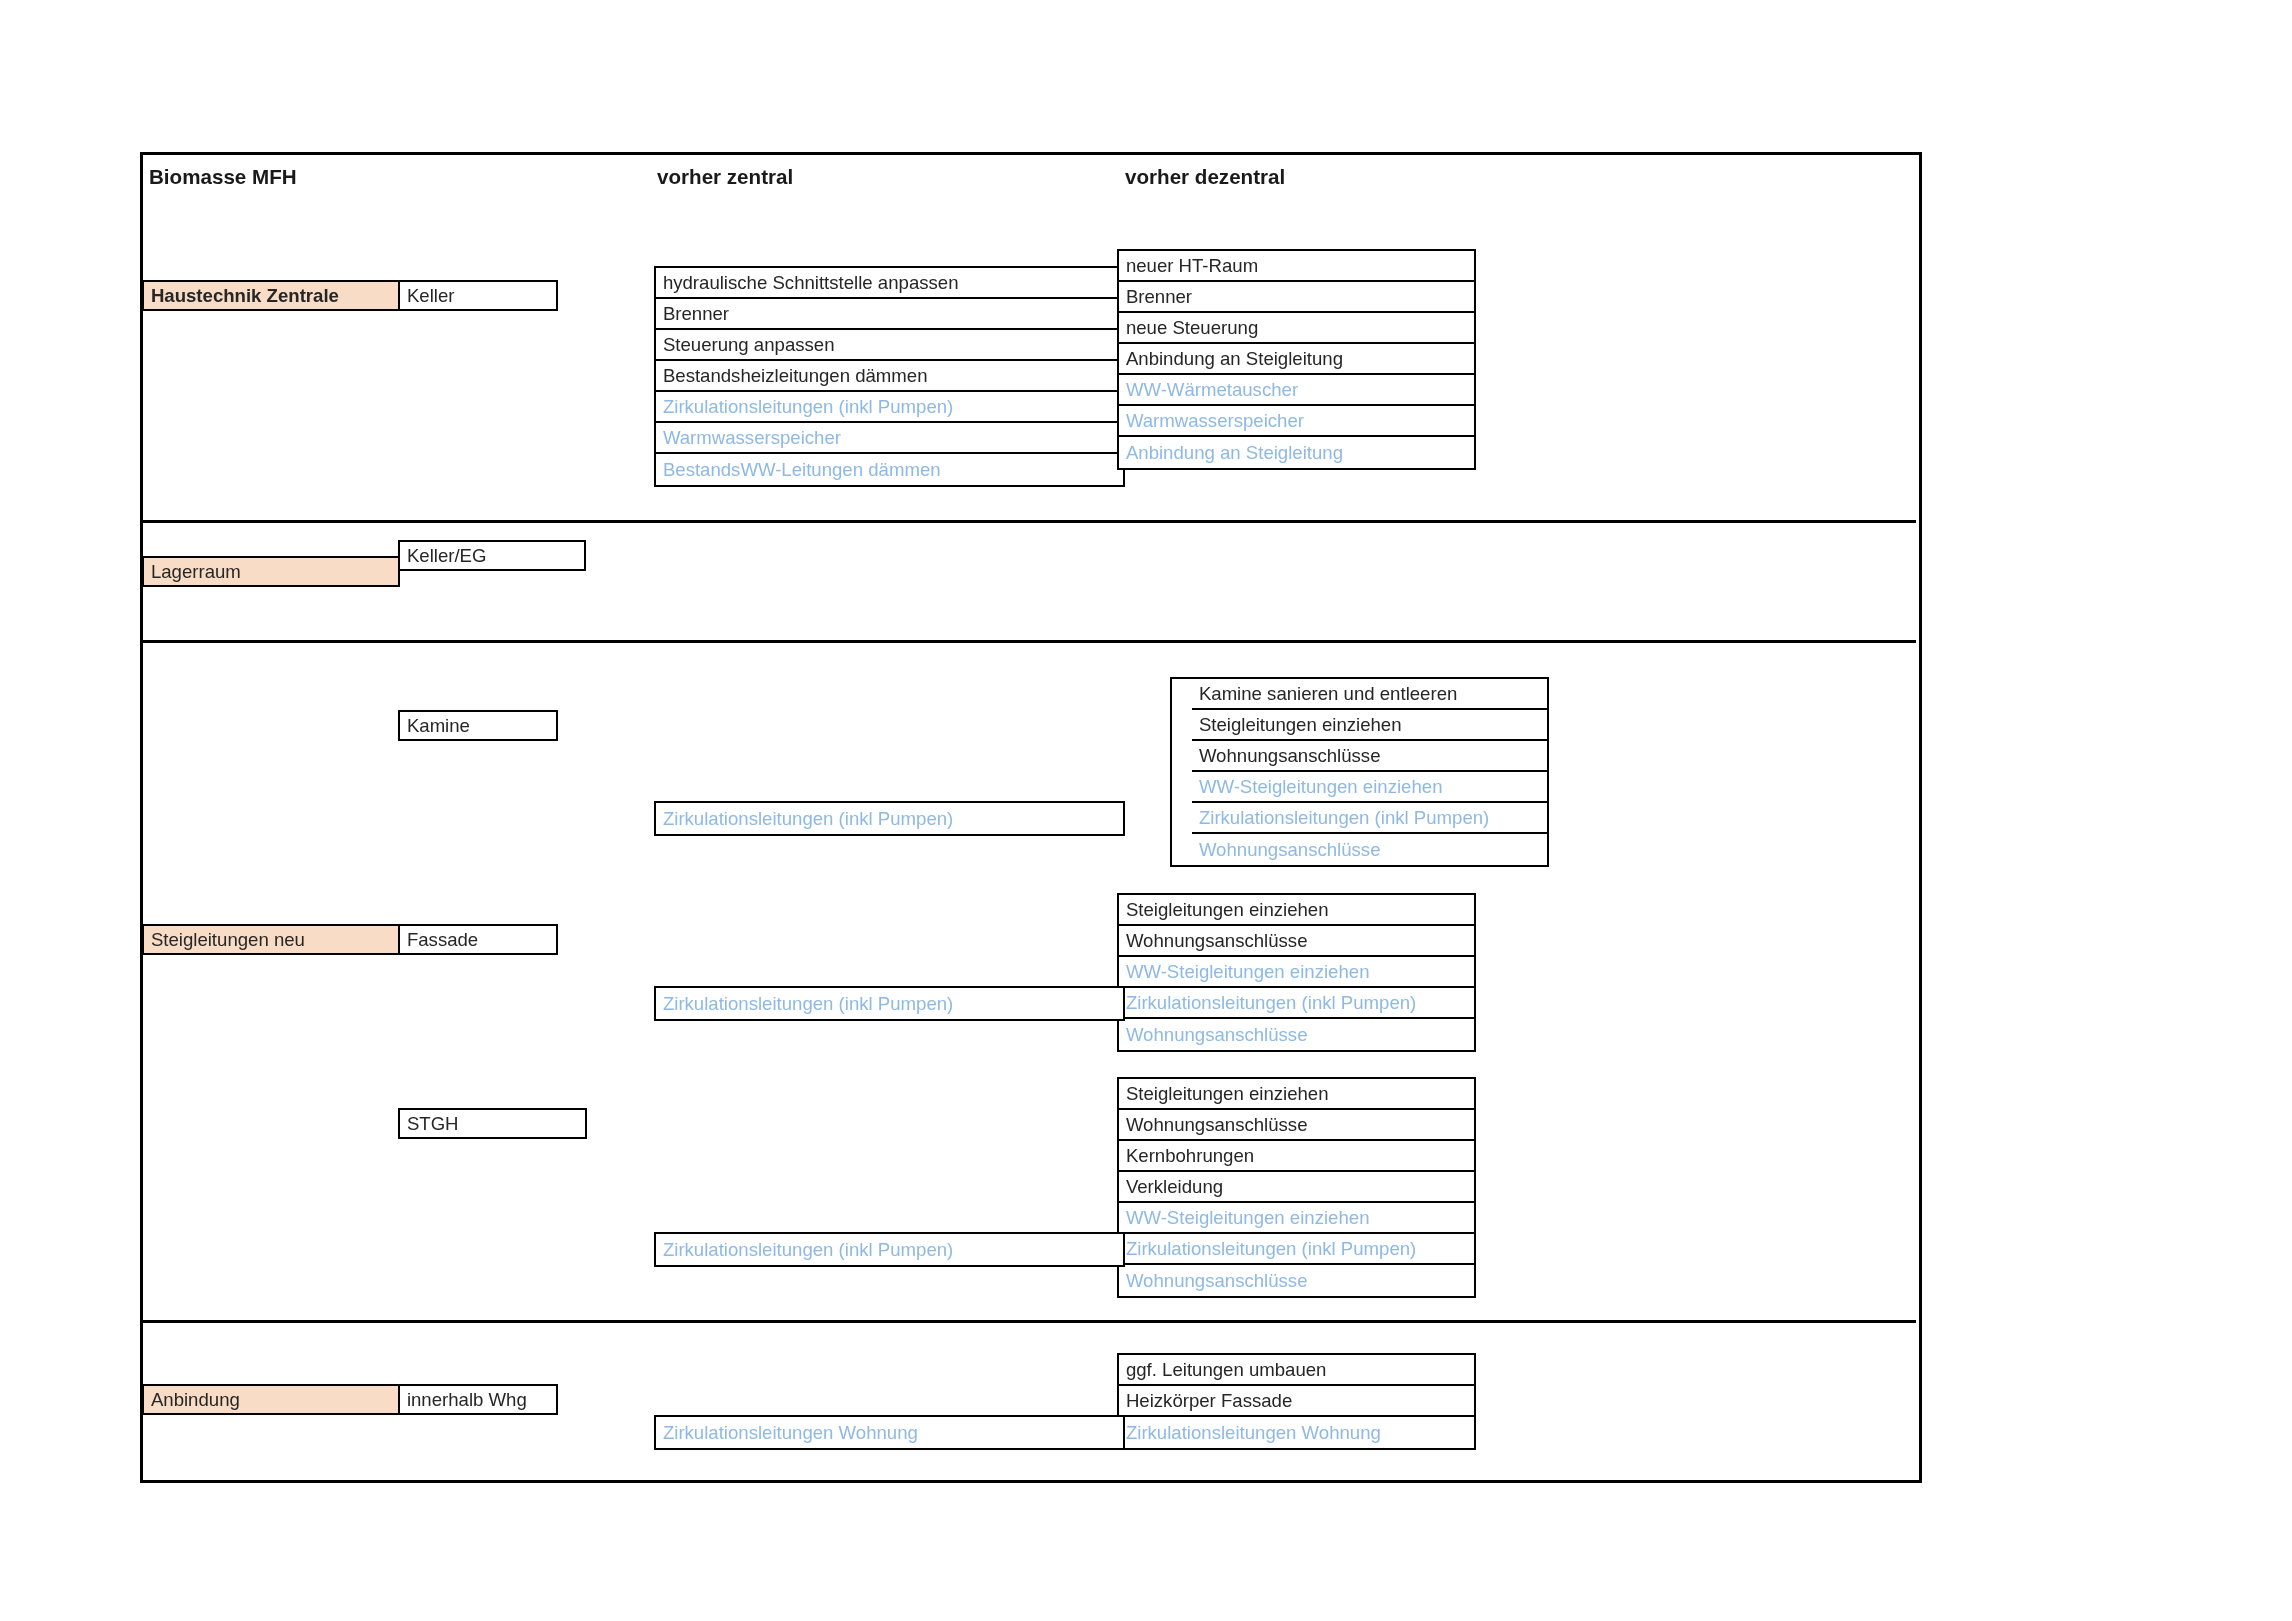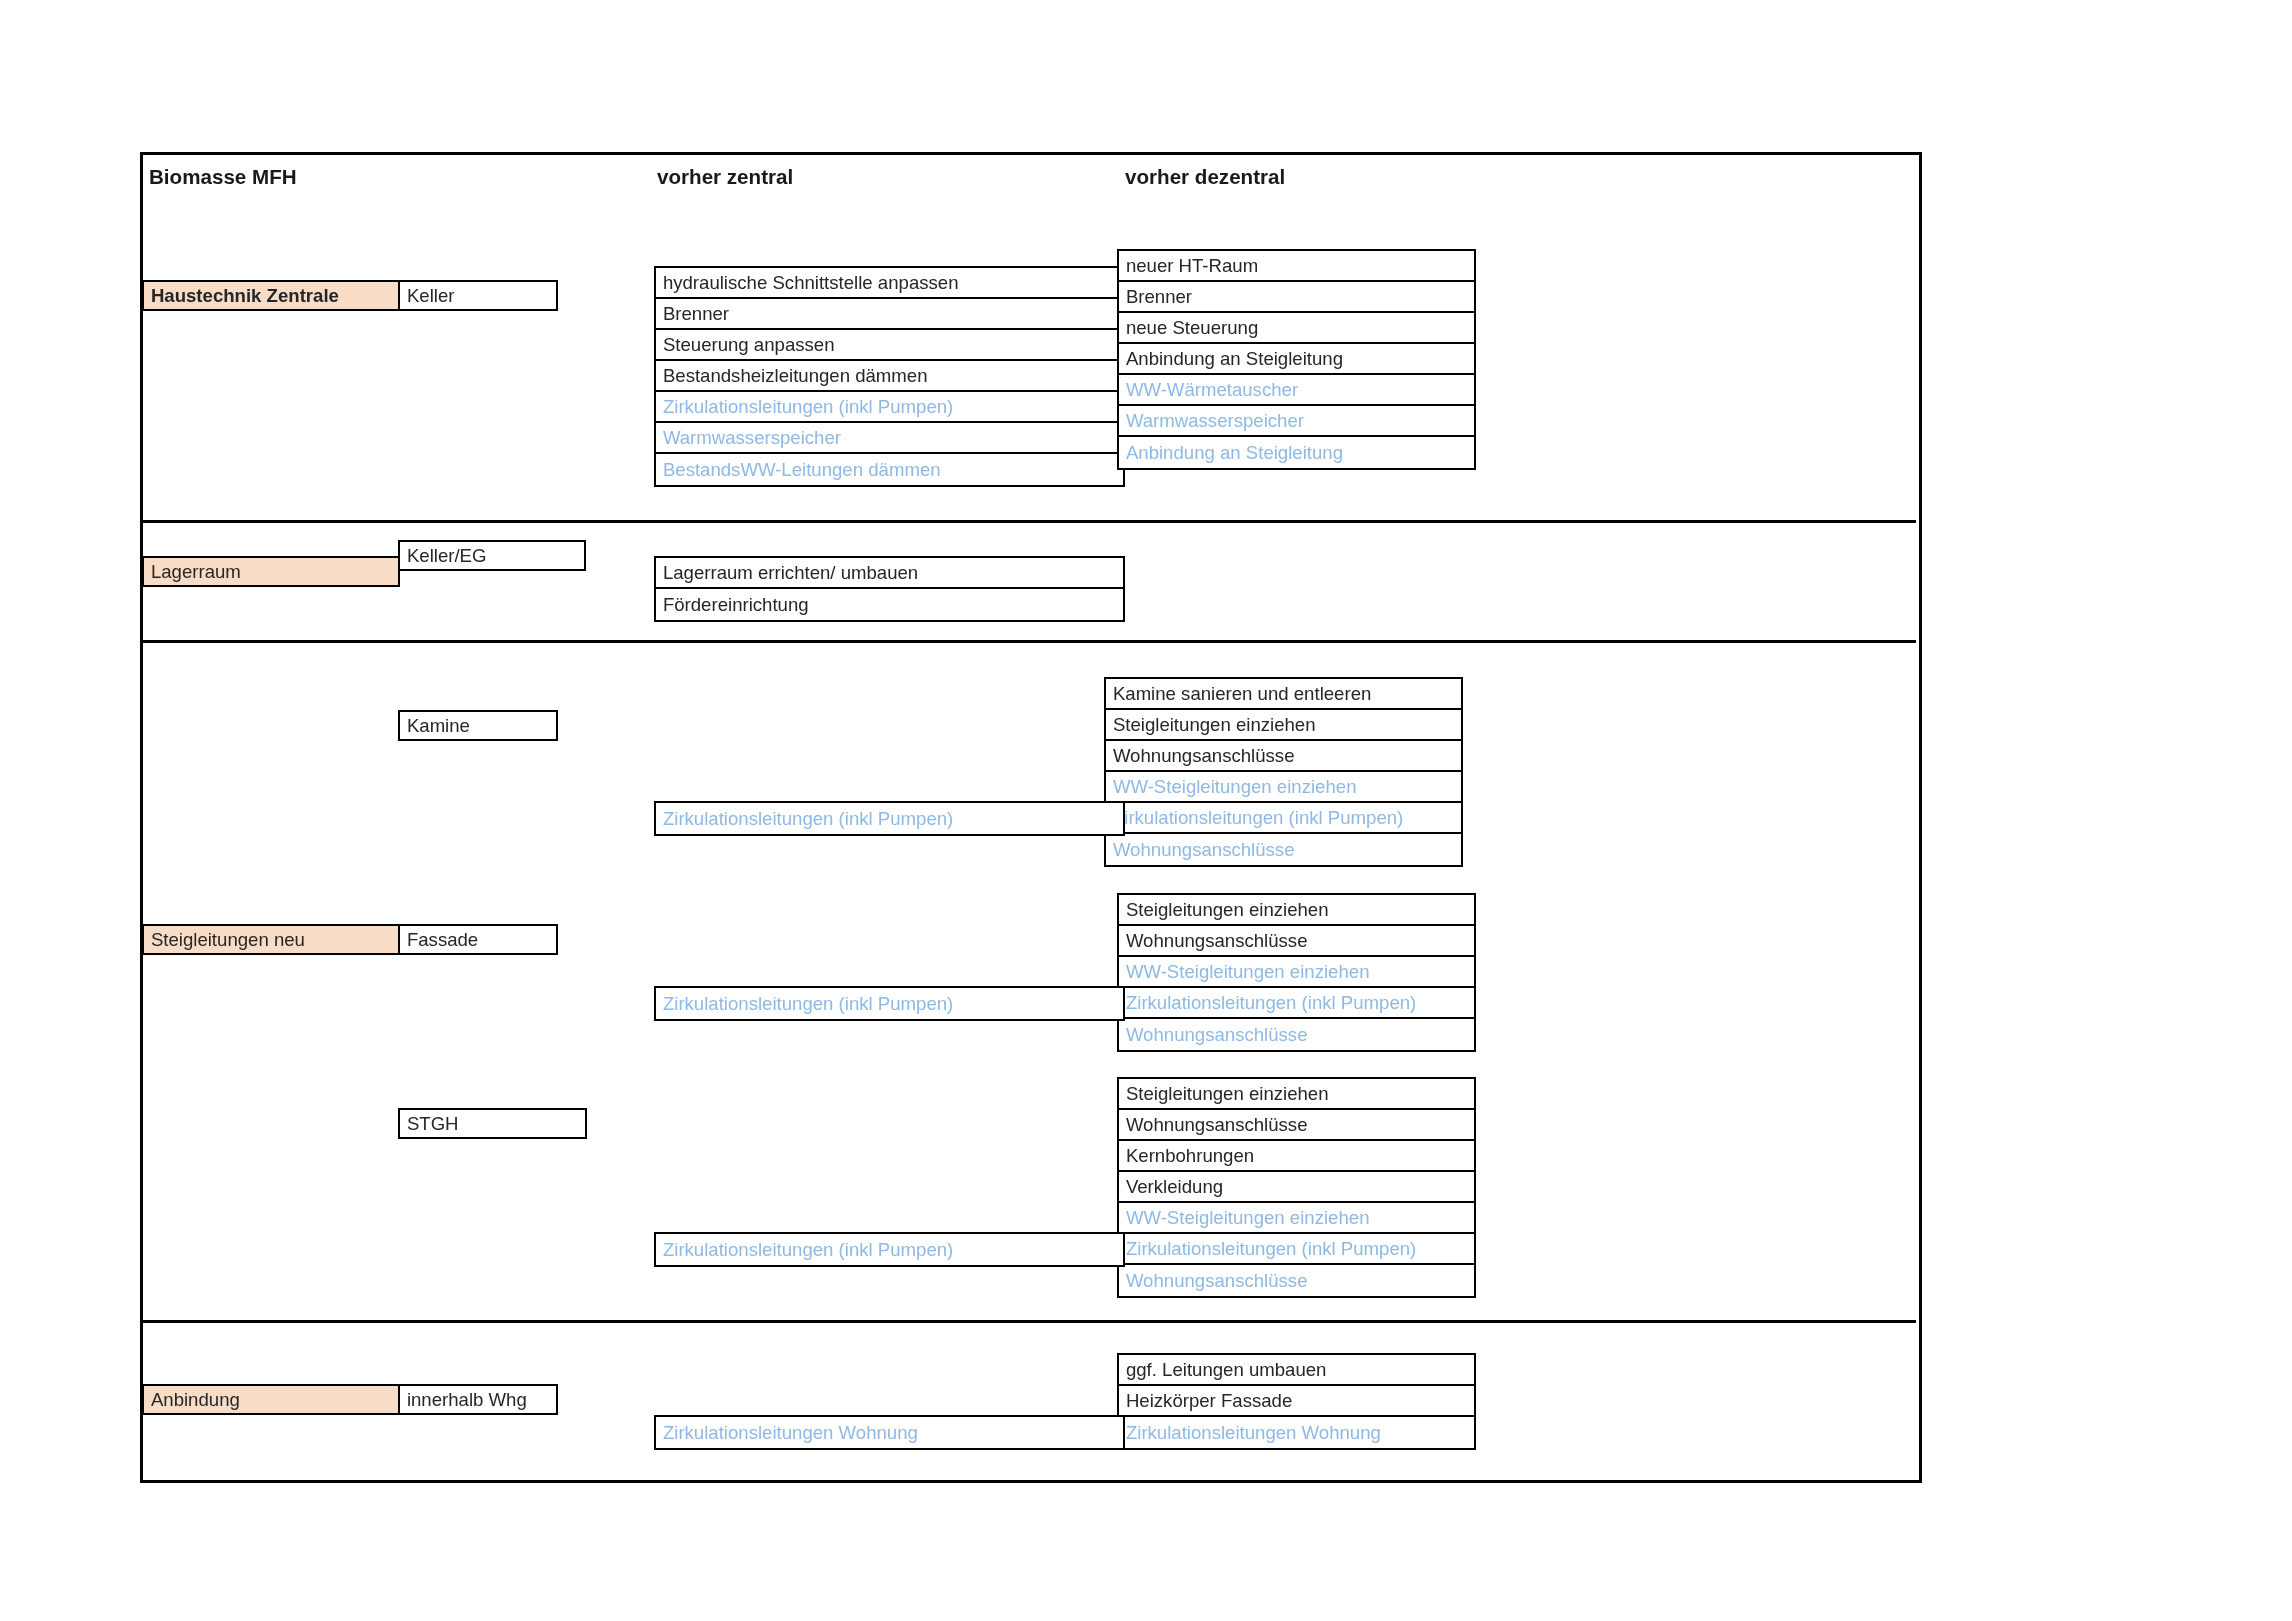--- a/index.html
+++ b/index.html
@@ -91,27 +91,23 @@
       <div class="row">Brenner</div>
       <div class="row">neue Steuerung</div>
       <div class="row">Anbindung an Steigleitung</div>
       <div class="row ww">WW-Wärmetauscher</div>
       <div class="row ww">Warmwasserspeicher</div>
       <div class="row ww">Anbindung an Steigleitung</div>
     </div>
 
   <div class="labelbox peach" style="left:142px; top:556px; width:258px;">Lagerraum</div>
   <div class="labelbox" style="left:398px; top:540px; width:188px;">Keller/EG</div>
-  <div class="boxlist" style="left:654px; top:556px; width:467px;">
-      <div class="row">Lagerraum errichten/ umbauen</div>
-      <div class="row">Fördereinrichtung</div>
-    </div>
 
   <div class="labelbox" style="left:398px; top:710px; width:160px;">Kamine</div>
-  <div class="boxlist" style="left:1104px; top:677px; width:355px;">
+  <div class="boxlist" style="left:1170px; top:677px; width:355px;padding-left:20px;">
       <div class="row">Kamine sanieren und entleeren</div>
       <div class="row">Steigleitungen einziehen</div>
       <div class="row">Wohnungsanschlüsse</div>
       <div class="row ww">WW-Steigleitungen einziehen</div>
       <div class="row ww">Zirkulationsleitungen (inkl Pumpen)</div>
       <div class="row ww">Wohnungsanschlüsse</div>
     </div>
   <div class="boxlist" style="left:654px; top:801px; width:467px;">
       <div class="row ww">Zirkulationsleitungen (inkl Pumpen)</div>
     </div>

